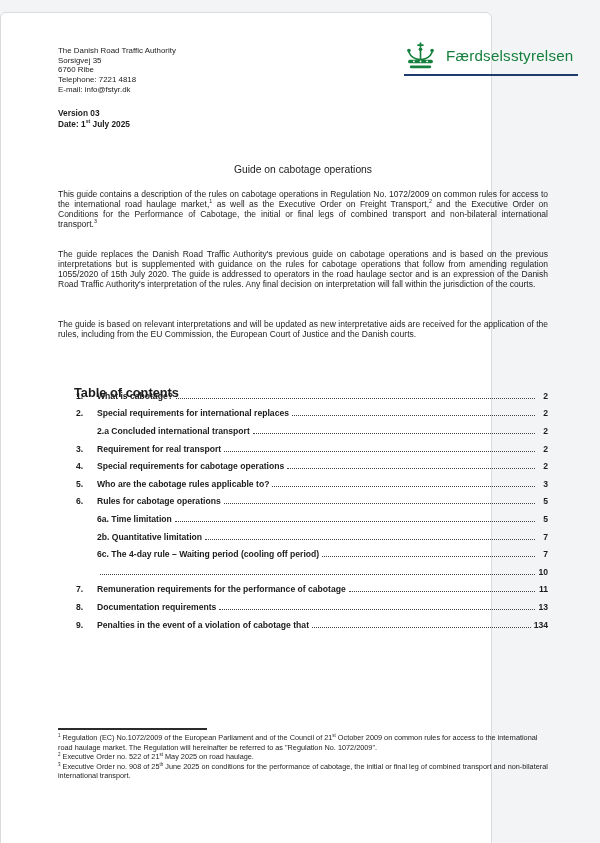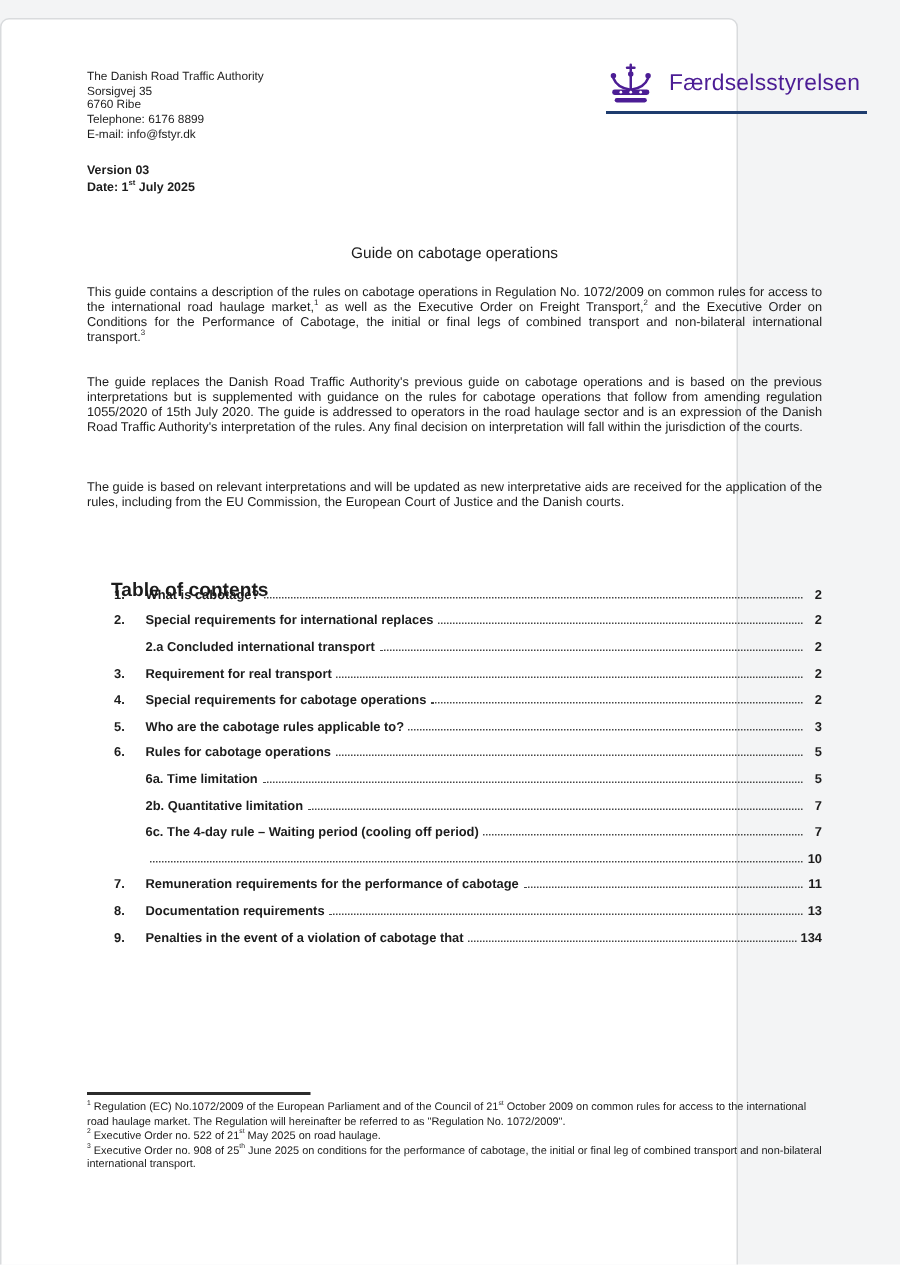--- a/index.html
+++ b/index.html
@@ -63,26 +63,26 @@
 <div class="page">
 
   <div class="sender">
 
       <p class="sender-line">The Danish Road Traffic Authority</p>
 
       <p class="sender-line">Sorsigvej 35</p>
 
       <p class="sender-line">6760 Ribe</p>
 
-      <p class="sender-line">Telephone: 6176 8899</p>
+      <p class="sender-line">Telephone: 7221 4818</p>
 
       <p class="sender-line">E-mail: info@fstyr.dk</p>
     </div>
 
-  <div class="logo" style="color: #4c1d95; text-align: right;">
+  <div class="logo" style="color: #15803d; text-align: right;">
     <svg class="crown" viewBox="0 0 40 34" aria-hidden="true">
       <g fill="none" stroke="currentColor" stroke-width="2" stroke-linecap="round">
         <path d="M20 2 V7"></path>
         <path d="M17 4.5 H23"></path>
         <path d="M6 13 C8 18 12 21 19 22"></path>
         <path d="M34 13 C32 18 28 21 21 22"></path>
         <path d="M20 11 V22"></path>
       </g>
       <g fill="currentColor">
         <circle cx="20" cy="9.5" r="2.2"></circle>

